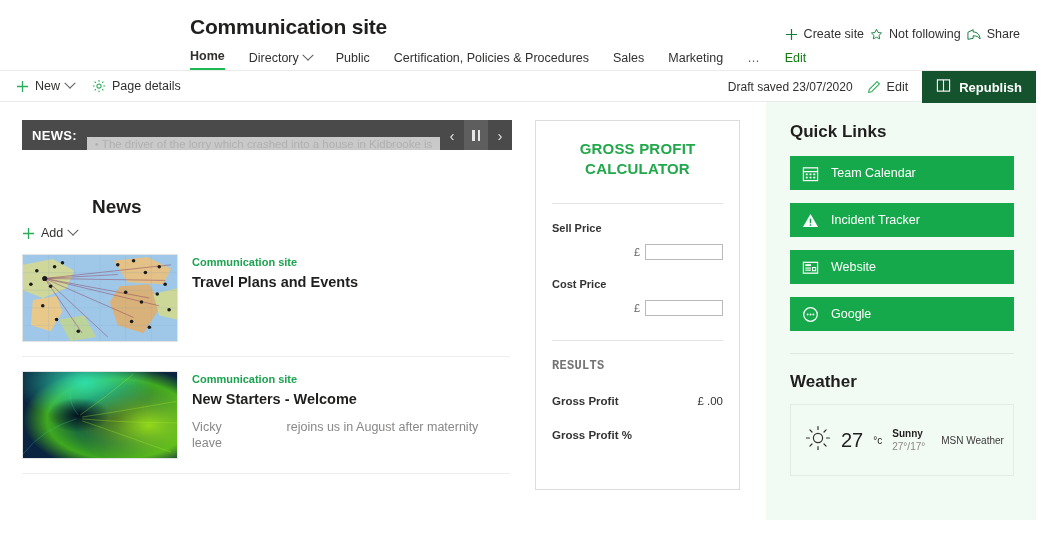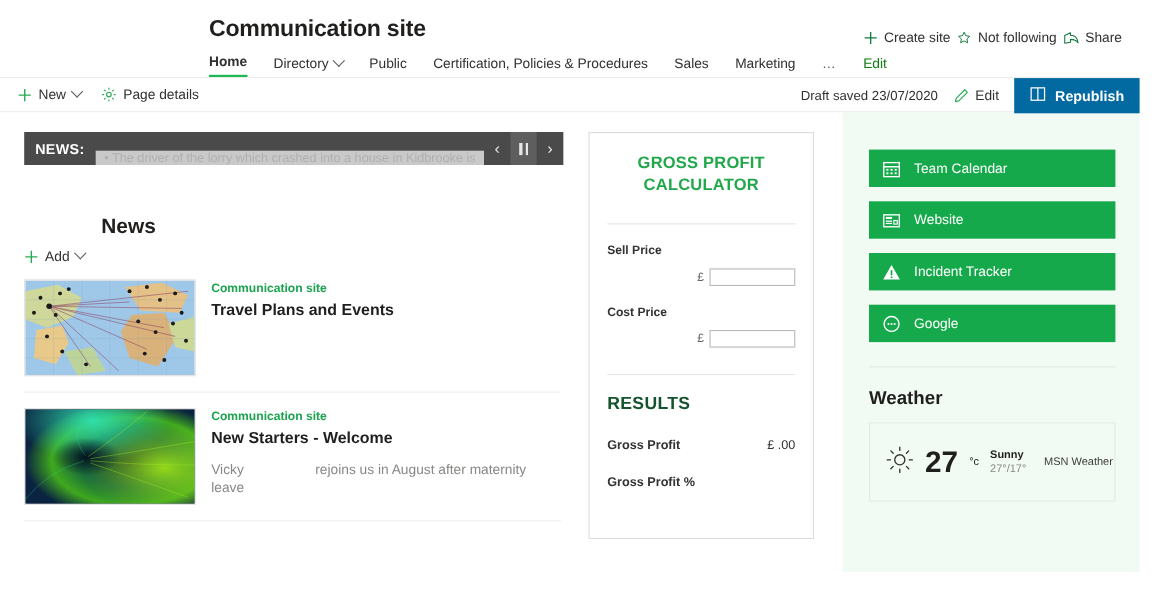--- a/index.html
+++ b/index.html
@@ -87,21 +87,21 @@
     display: flex; align-items: center; gap: 6px;
     font-size: 12.5px; color: #323130; cursor: pointer; white-space: nowrap;
   }
   .cmd .ic { color: #2aab57; display: flex; align-items: center; }
   .cmdbar-right {
     position: absolute; right: 0; top: 0;
     height: 32px; display: flex; align-items: center; gap: 14px;
   }
   .draft-text { font-size: 12px; color: #323130; white-space: nowrap; }
   .republish {
-    background: #0369a1; color: #fff;
+    background: #14532d; color: #fff;
     height: 32px; padding: 0 14px;
     display: flex; align-items: center; gap: 8px;
     font-size: 13px; font-weight: 600; cursor: pointer; border: none;
     font-family: "Liberation Sans", sans-serif;
   }
 
   
   .body-wrap { display: flex; height: 418px; }
   .col-main {
     width: 530px;
@@ -230,21 +230,21 @@
   .pound { font-size: 11px; color: #666; }
   .calc-input {
     width: 78px; height: 16px;
     border: 1px solid #b9b9b9;
     background: #fff;
     font-size: 11px;
     font-family: "Liberation Sans", sans-serif;
     padding: 0 3px;
   }
   .results-title {
-    color: #14532d; font-size: 16px; font-weight: 700; letter-spacing: 0.3px;
+    color: #737373; font-size: 12px; font-weight: 700; letter-spacing: 0.3px; font-family: Liberation Mono, monospace;
   }
   .result-row {
     display: flex; justify-content: space-between; align-items: baseline;
     margin-top: 22px;
     gap: 44px;
   }
   .result-label { font-size: 11.5px; font-weight: 700; color: #333; }
   .result-val { font-size: 11.5px; color: #333; }
 
   
@@ -262,21 +262,21 @@
   .rail-sep { border-top: 1px solid #dfe9e1; margin: 22px 0 0 0; }
   .weather-title { font-size: 17px; font-weight: 600; color: #201f1e; margin-top: 18px; }
   .weather-card {
     margin-top: 12px;
     border: 1px solid #e2ece4;
     background: #f2faf4;
     height: 72px;
     display: flex; align-items: center;
     padding: 0 14px; gap: 10px;
   }
-  .wx-temp { font-size: 27px; color: #201f1e; font-weight: 700; line-height: 30px; }
+  .wx-temp { font-size: 20px; color: #201f1e; font-weight: 400; line-height: 30px; }
   .wx-unit { font-size: 10px; color: #201f1e; vertical-align: super; }
   .wx-meta { font-size: 10px; line-height: 13px; }
   .wx-cond { color: #201f1e; font-weight: 700; }
   .wx-range { color: #8a8886; }
   .wx-src { font-size: 10px; color: #3b3a39; margin-left: 6px; white-space: nowrap; }
 </style>
 </head>
 <body>
 
 <div class="page">
@@ -553,20 +553,21 @@
           <span class="result-val">£ .00</span>
         </div>
         <div class="result-row">
           <span class="result-label">Gross Profit %</span>
           <span class="result-val"></span>
         </div>
       </div>
     </div>
 
     <div class="col-right">
+      <div class="rail-title">Quick Links</div>
 
       <div class="qlinks">
         <div class="qlink">
           <span class="ic">
             <svg width="17" height="17" viewBox="0 0 18 18">
               <rect x="1.5" y="3" width="15" height="13.5" fill="none" stroke="#fff" stroke-width="1.3"></rect>
               <path d="M1.5 7h15" stroke="#fff" stroke-width="1.3"></path>
               <g fill="#fff">
                   <rect x="4" y="9" width="2" height="1.8"></rect>
                   <rect x="8" y="9" width="2" height="1.8"></rect>
@@ -576,39 +577,39 @@
                   <rect x="12" y="12.4" width="2" height="1.8"></rect>
                 </g>
             </svg>
           </span>
           <span>Team Calendar</span>
         </div>
 
         <div class="qlink">
           <span class="ic">
             <svg width="17" height="17" viewBox="0 0 18 18">
+              <path d="M9 2L17 16H1z" fill="#fff"></path>
+              <rect x="8.2" y="7" width="1.6" height="5" fill="#16a94b"></rect>
+              <rect x="8.2" y="13" width="1.6" height="1.6" fill="#16a94b"></rect>
+            </svg>
+          </span>
+          <span>Incident Tracker</span>
+        </div>
+
+        <div class="qlink">
+          <span class="ic">
+            <svg width="17" height="17" viewBox="0 0 18 18">
               <rect x="1.5" y="3.5" width="15" height="11.5" fill="none" stroke="#fff" stroke-width="1.3"></rect>
               <rect x="3.5" y="5.5" width="6" height="2" fill="#fff"></rect>
               <rect x="3.5" y="9" width="6" height="1.2" fill="#fff"></rect>
               <rect x="3.5" y="11.2" width="6" height="1.2" fill="#fff"></rect>
               <rect x="11.2" y="9" width="3.3" height="3.4" fill="none" stroke="#fff" stroke-width="1.1"></rect>
             </svg>
           </span>
           <span>Website</span>
-        </div>
-
-        <div class="qlink">
-          <span class="ic">
-            <svg width="17" height="17" viewBox="0 0 18 18">
-              <path d="M9 2L17 16H1z" fill="#fff"></path>
-              <rect x="8.2" y="7" width="1.6" height="5" fill="#16a94b"></rect>
-              <rect x="8.2" y="13" width="1.6" height="1.6" fill="#16a94b"></rect>
-            </svg>
-          </span>
-          <span>Incident Tracker</span>
         </div>
 
         <div class="qlink">
           <span class="ic">
             <svg width="17" height="17" viewBox="0 0 18 18">
               <circle cx="9" cy="9" r="7.2" fill="none" stroke="#fff" stroke-width="1.3"></circle>
               <g fill="#fff">
                   <circle cx="6" cy="9" r="1"></circle>
                   <circle cx="9" cy="9" r="1"></circle>
                   <circle cx="12" cy="9" r="1"></circle>

